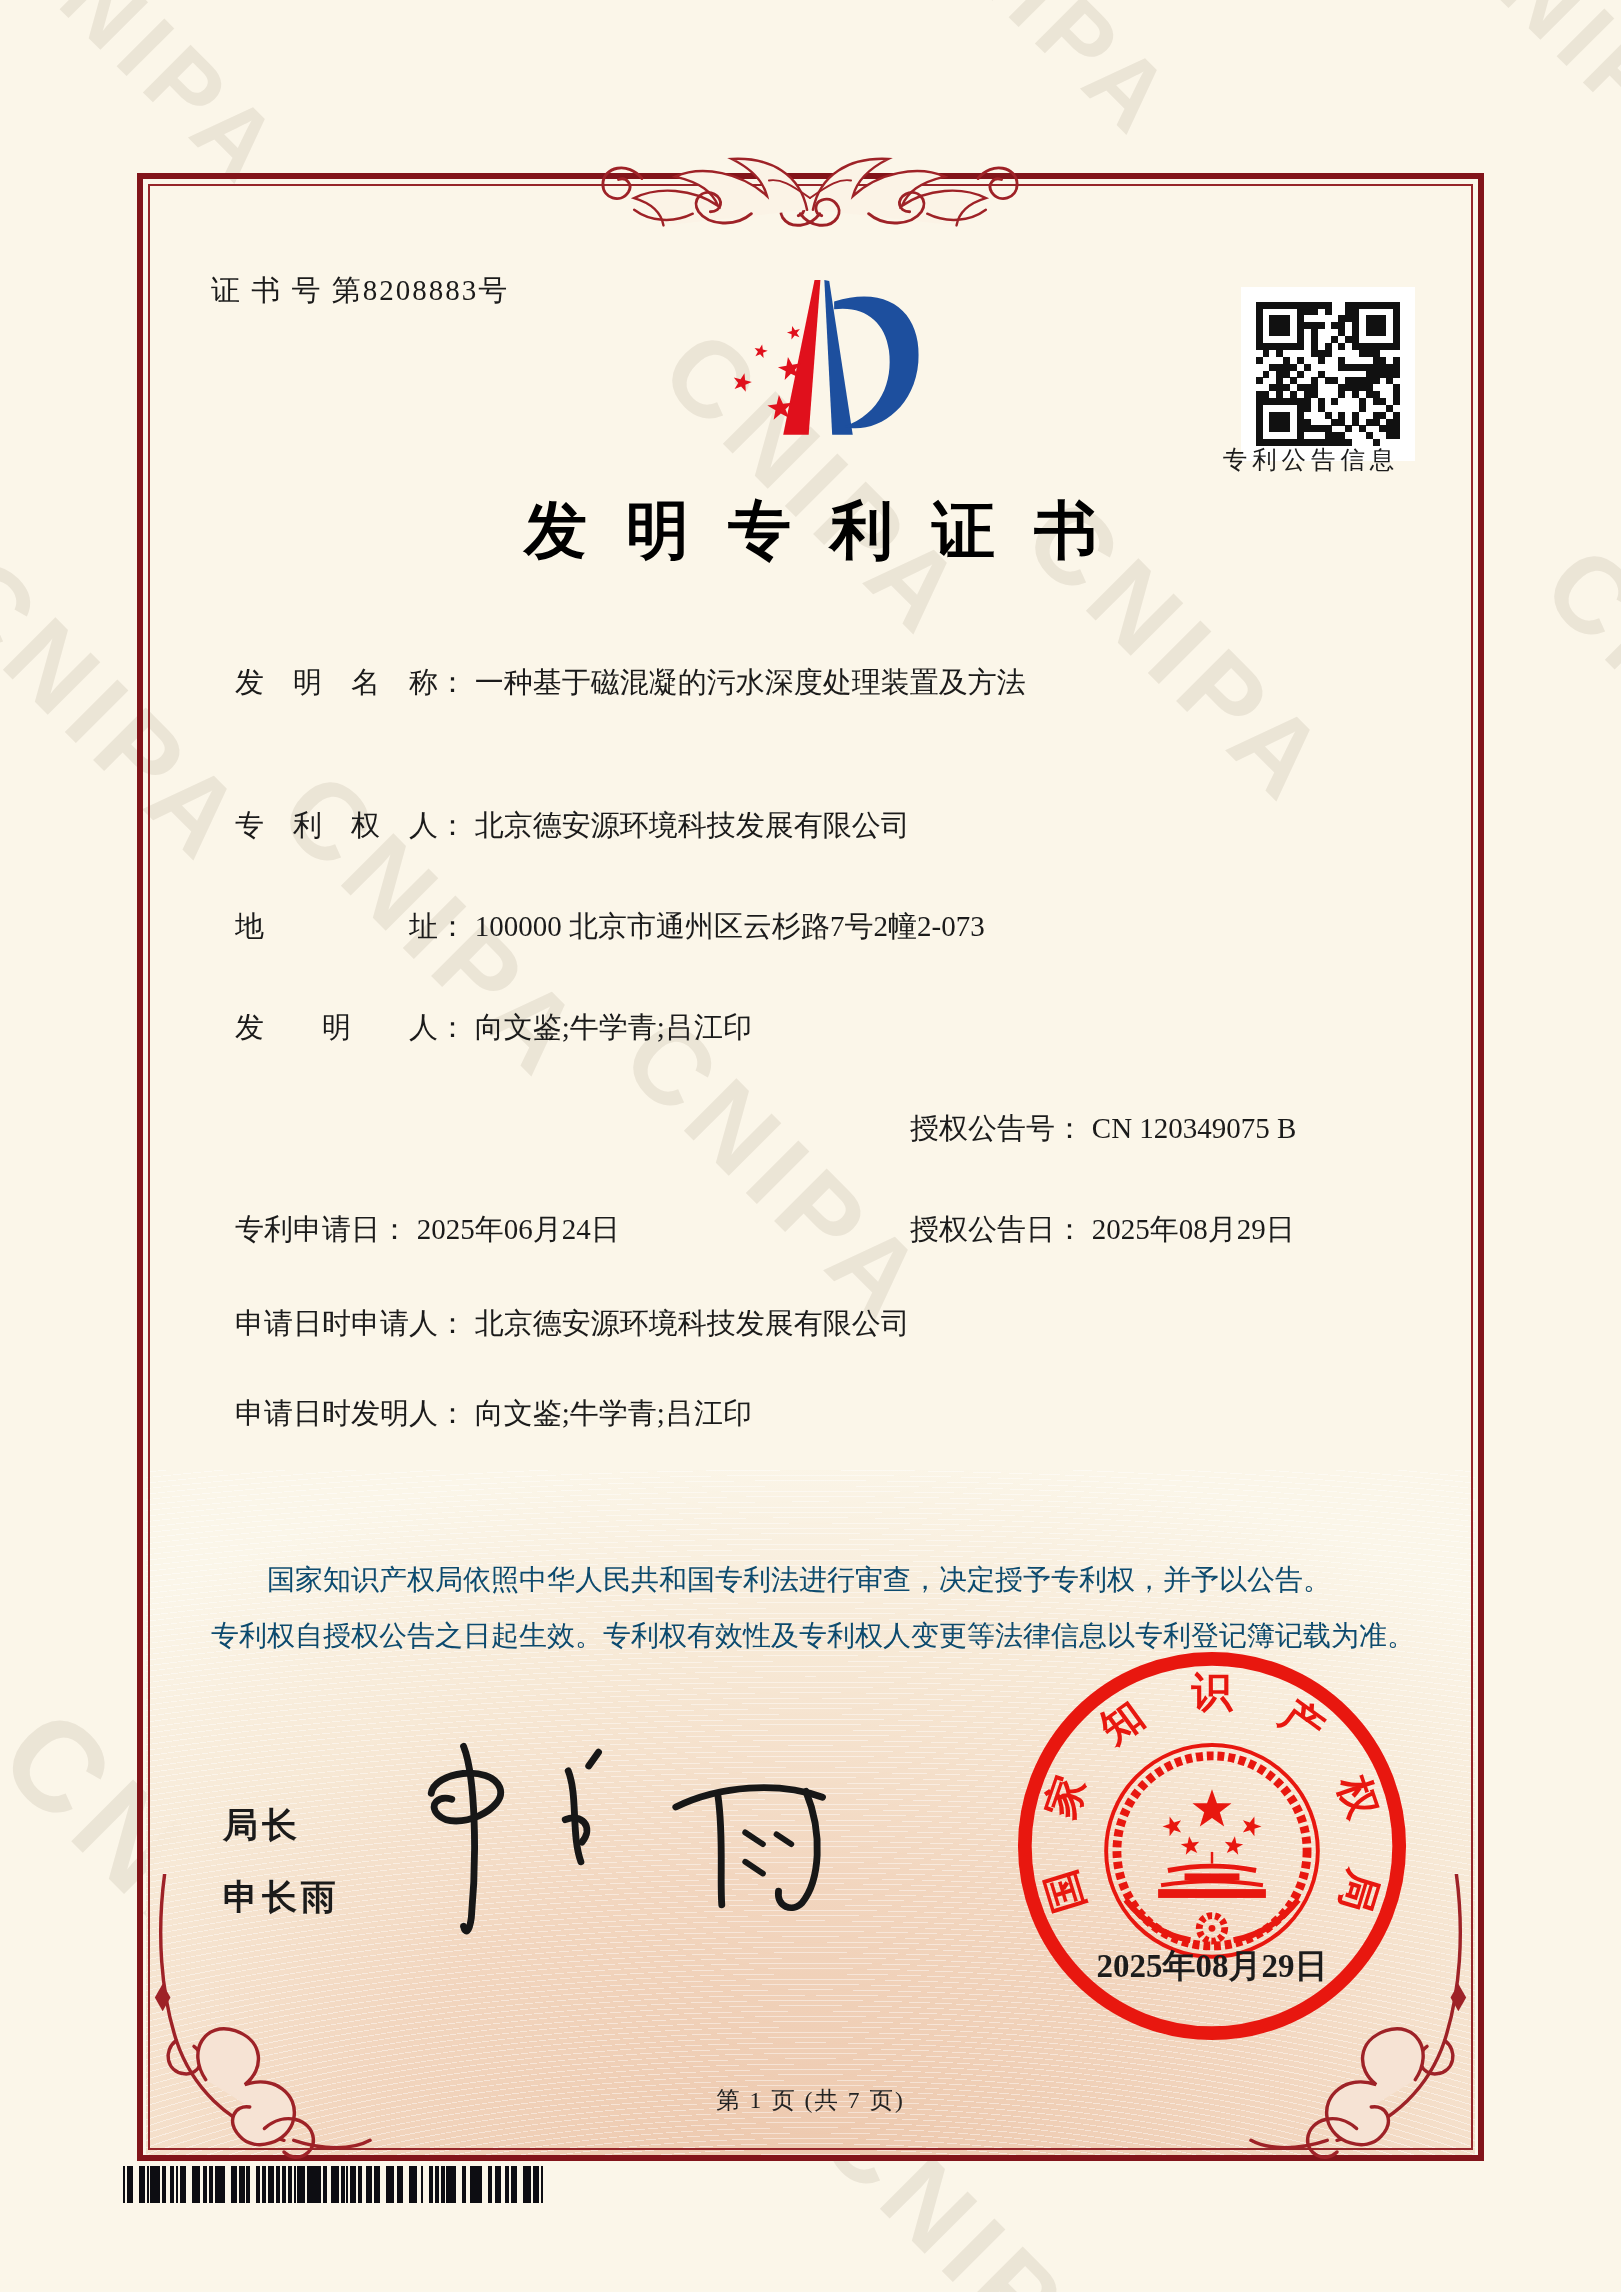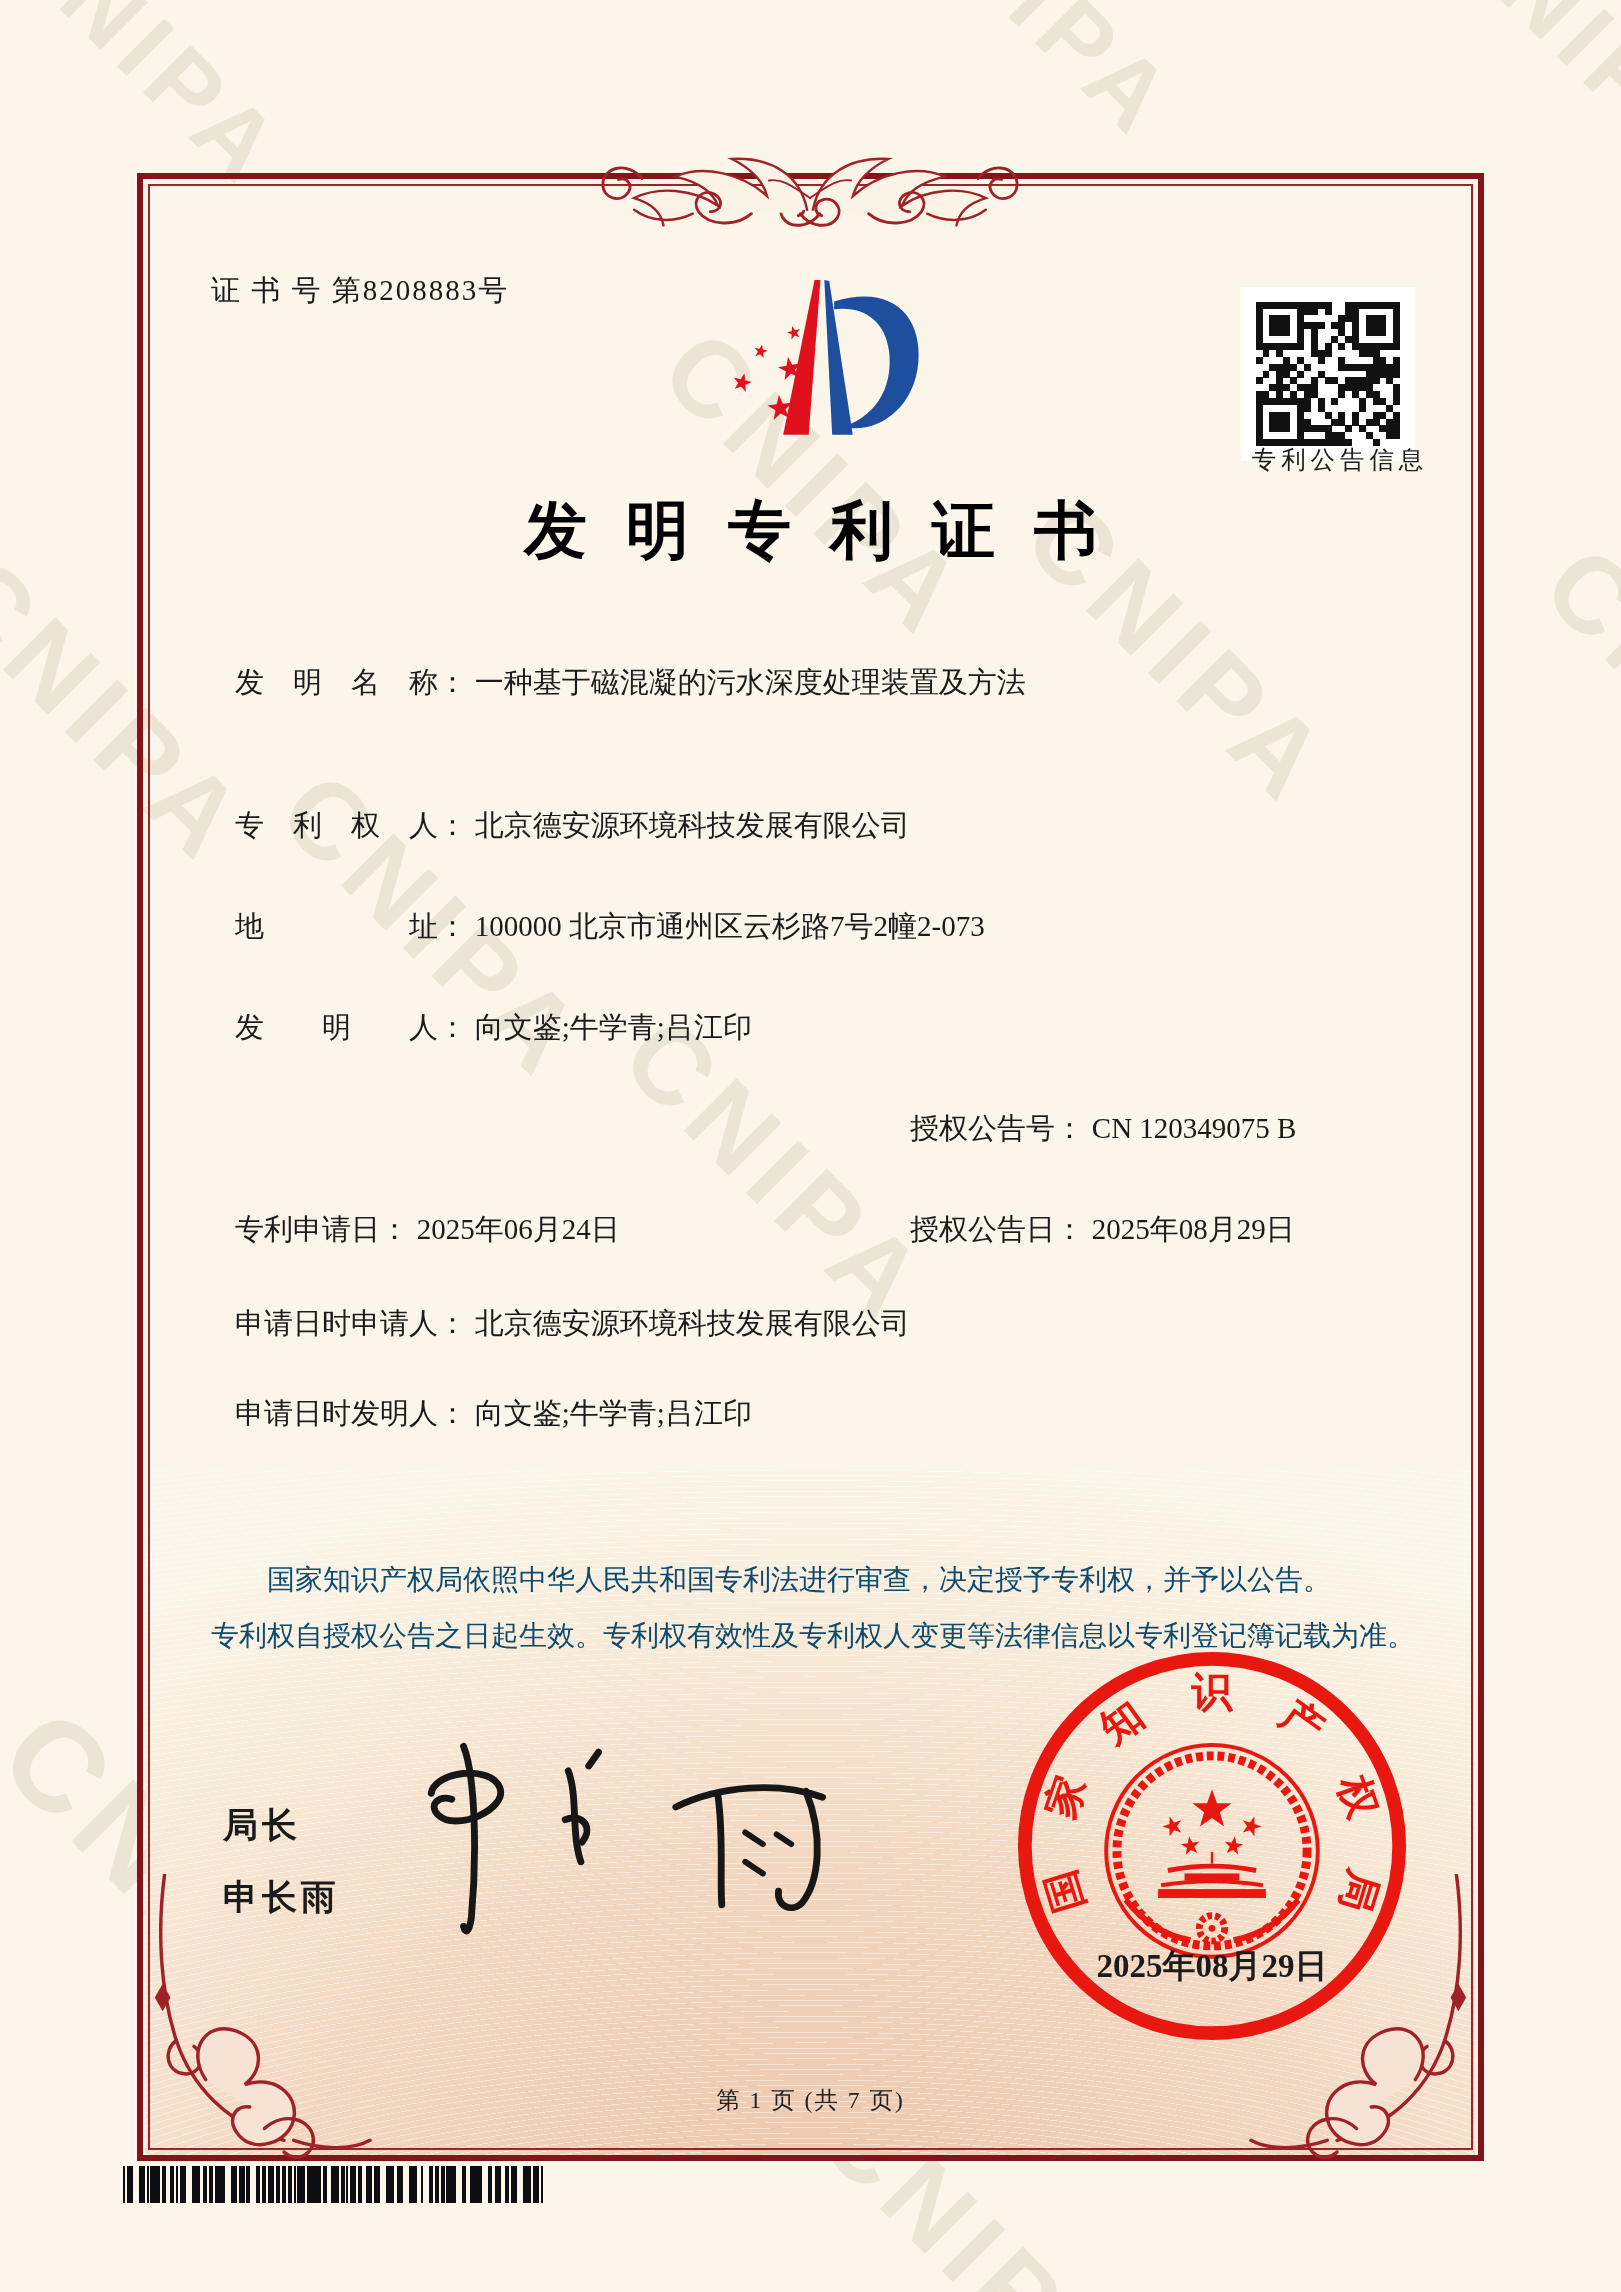--- a/index.html
+++ b/index.html
@@ -19,21 +19,21 @@
          border:6.9px solid #82141a;box-sizing:border-box;}
   .frame-inner{position:absolute;inset:4.9px;border:2px solid #96262a;}
   .orn{position:absolute;z-index:4;}
   
   .cert-no{position:absolute;left:211px;top:271px;z-index:5;font-size:29px;letter-spacing:2px;}
   .title{position:absolute;left:0;right:0;top:488px;z-index:5;text-align:center;
          font-size:63px;font-weight:bold;letter-spacing:39px;padding-left:39px;color:#000;}
   .qr-box{position:absolute;left:1241px;top:287px;width:174px;height:174px;background:#ffffff;z-index:5;}
   .qr-grid{position:absolute;left:14.7px;top:14.7px;width:144px;height:144px;}
   .qm{position:absolute;background:#111;}
-  .qr-cap{position:absolute;left:1242px;top:443px;width:196px;z-index:5;text-align:center;
+  .qr-cap{position:absolute;left:1213px;top:443px;width:196px;z-index:5;text-align:center;
           font-size:24.5px;letter-spacing:4.9px;}
   .row{position:absolute;left:235px;z-index:5;font-size:29px;white-space:nowrap;}
   .row .lab{margin-right:7.8px;}
   .row2{position:absolute;left:910px;z-index:5;font-size:29px;white-space:nowrap;}
   .row2 .lab{margin-right:7.8px;margin-top:42px;}
   .stmt{position:absolute;left:211px;width:1212px;z-index:5;font-size:28px;line-height:57px;
         color:#0c4a6e;}
   .sig-title{position:absolute;left:223px;z-index:5;font-size:35px;font-weight:600;
              font-family:"Liberation Sans",sans-serif;letter-spacing:3.9px;}
   .seal{position:absolute;left:1016px;top:1650px;width:392px;height:392px;z-index:6;}

